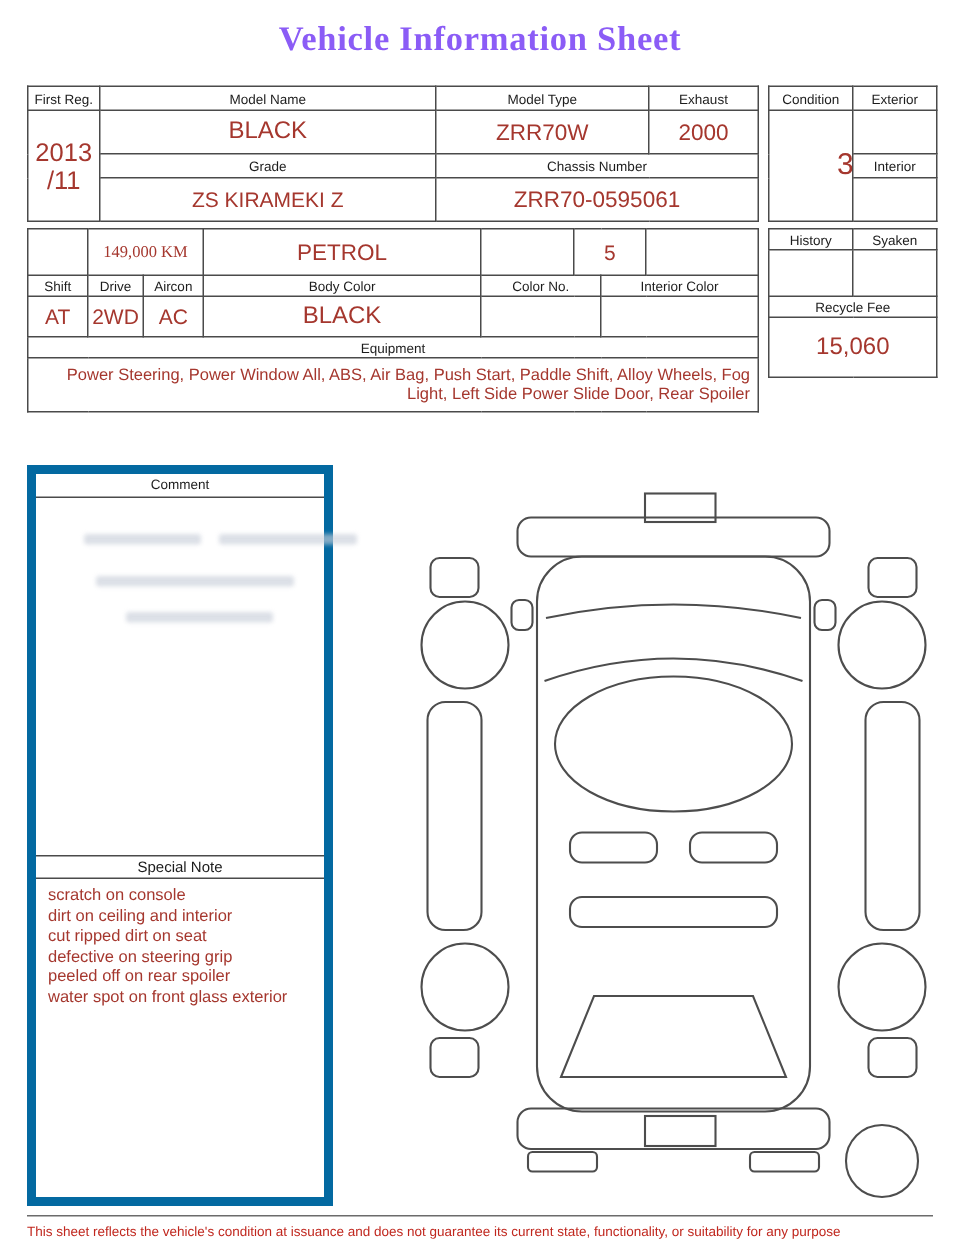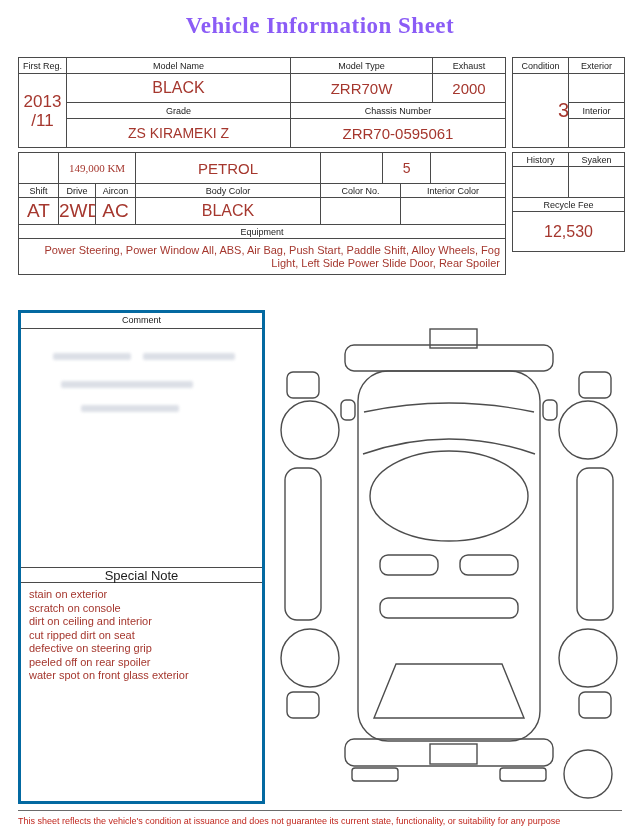--- a/index.html
+++ b/index.html
@@ -8,21 +8,21 @@
 
   .title { position:absolute; top:13px; left:0; width:100%; text-align:center;
            font-family:"Liberation Serif", serif; font-size:23px; font-weight:600;
            color:#8b5cf6; letter-spacing:.5px; }
 
   table { border-collapse:collapse; table-layout:fixed; }
   td { border:1px solid #4a4a4a; text-align:center; vertical-align:middle; overflow:hidden; }
   .lbl { font-size:9px; color:#1c1c1c; }
   .val { color:#a5372e; }
   .v11 { font-size:11px;font-family:Liberation Serif, serif; }
-  .v13 { font-size:19px; }
+  .v13 { font-size:14px; }
   .v14 { font-size:14px; }
   .v15 { font-size:15px; }
   .v16 { font-size:16px; }
   .v17 { font-size:17px; white-space:pre-line; line-height:19px; }
   .v20 { font-size:20px;padding-left:45px; }
 
   .row-top { position:absolute; top:57px; left:18px; display:flex; gap:6px; }
   .row-mid { position:absolute; top:152px; left:18px; display:flex; gap:6px; align-items:flex-start; }
   .rcol { display:flex; flex-direction:column; gap:6px; }
 
@@ -30,27 +30,27 @@
   .h15 td { height:16px; }
   .h27 td { height:27px; }
   .h29 td { height:29px; }
   .h31 td { height:31px; }
   .h36 td { height:36px; }
   .h40 td { height:40px; }
   .h17 td { height:17px; }
 
   .equip-txt { text-align:right; padding:2px 5px; font-size:11px; line-height:13px; }
 
-  .bottom-left { position:absolute; left:18px; top:310px; width:247px; height:494px;
-                 border:3px solid #0369a1; }
+  .bottom-left { position:absolute; left:18px; top:310px; width:204px; height:494px;
+                 border:6px solid #0369a1; }
   .box-hdr { height:16px; border-bottom:1px solid #4a4a4a; text-align:center;
              font-size:9px; line-height:15px; color:#1c1c1c; }
   .comment-body { position:relative; height:238px; }
   .sn-hdr { height:16px; border-top:0; border-bottom:1px solid #4a4a4a; text-align:center;
-            font-size:13px; line-height:15px; color:#1c1c1c; }
+            font-size:10px; line-height:15px; color:#1c1c1c; }
   .notes { padding:5px 8px; }
   .note-item { color:#a5372e; font-size:11px; line-height:13.5px; }
 
   .redact { position:absolute; height:7px; background:#c9cfda; opacity:.65;
             filter:blur(1.5px); border-radius:2px; }
 
   .car-wrap { position:absolute; left:268px; top:312px; width:364px; height:494px; }
 
   .footer { position:absolute; left:18px; top:810px; width:604px;
             border-top:1px solid #6b6b6b; padding-top:5px; }
@@ -176,39 +176,38 @@
         <td class="lbl">Syaken</td>
       </tr>
       <tr class="h31">
         <td></td>
         <td></td>
       </tr>
       <tr class="h13">
         <td colspan="2" class="lbl">Recycle Fee</td>
       </tr>
       <tr class="h40">
-        <td colspan="2" class="val v16">12,530</td>
+        <td colspan="2" class="val v16">15,060</td>
       </tr>
     </tbody>
       </table>
 
   </div>
 </div>
 
 <div class="bottom-left">
   <div class="box-hdr">Comment</div>
   <div class="comment-body">
     <div class="redact" style="left:32px; top:24px; width:78px;"></div>
     <div class="redact" style="left:122px; top:24px; width:92px;"></div>
     <div class="redact" style="left:40px; top:52px; width:132px;"></div>
     <div class="redact" style="left:60px; top:76px; width:98px;"></div>
   </div>
   <div class="sn-hdr" style="border-top:1px solid #4a4a4a;">Special Note</div>
   <div class="notes">
-    <div class="note-item">stain on exterior</div>
     <div class="note-item">scratch on console</div>
     <div class="note-item">dirt on ceiling and interior</div>
     <div class="note-item">cut ripped dirt on seat</div>
     <div class="note-item">defective on steering grip</div>
     <div class="note-item">peeled off on rear spoiler</div>
     <div class="note-item">water spot on front glass exterior</div>
   </div>
 </div>
 
 <div class="car-wrap">

